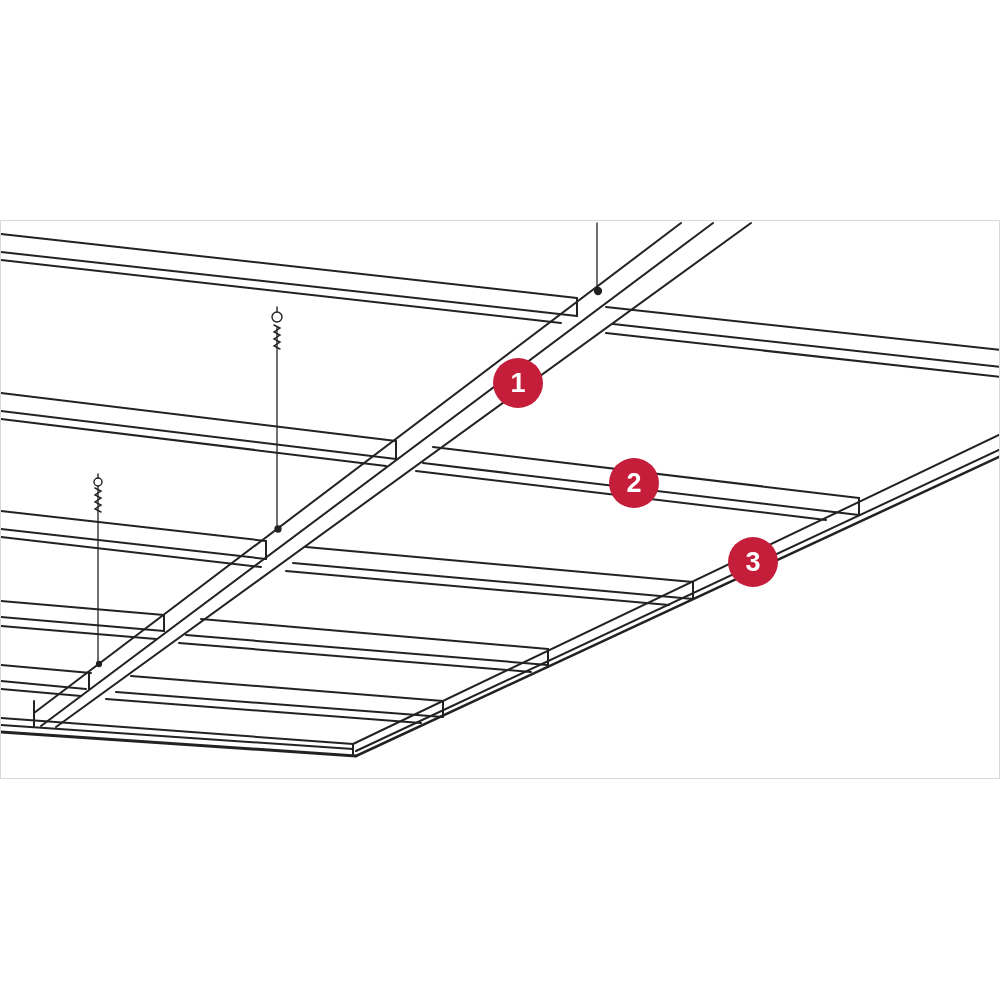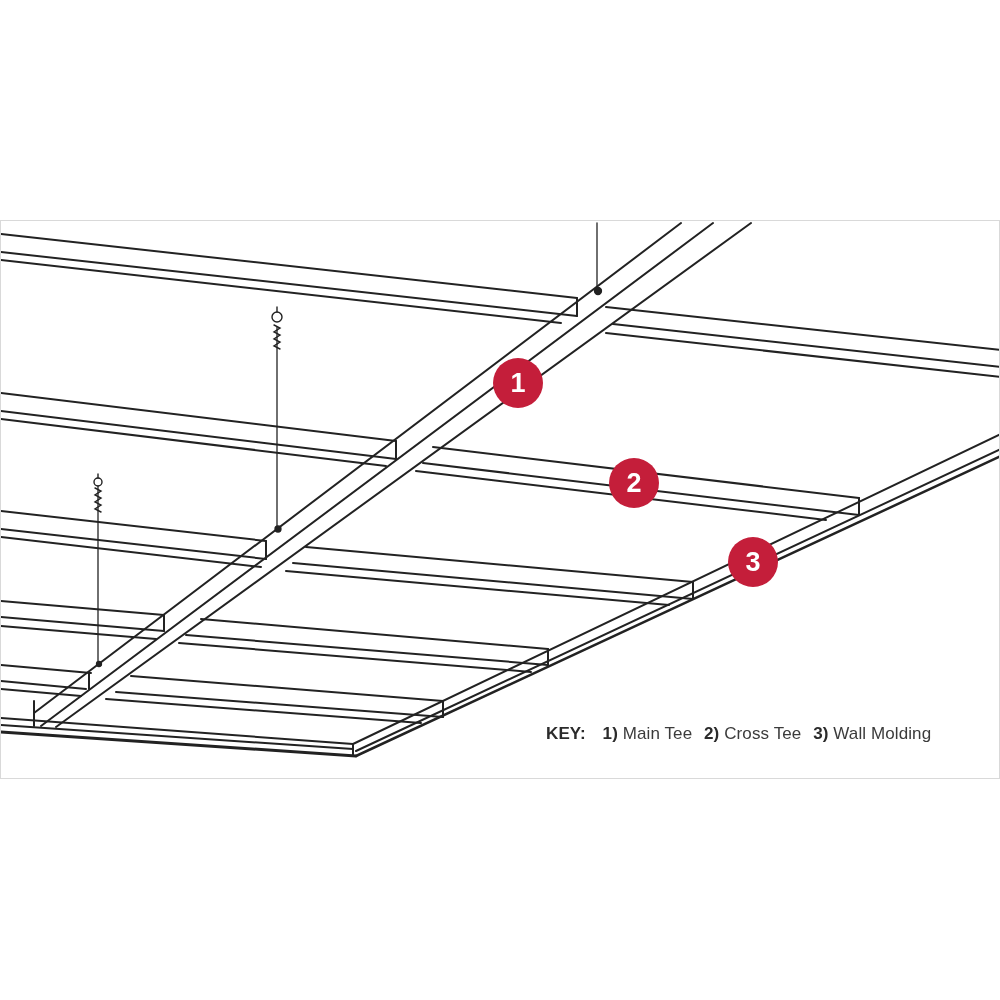--- a/index.html
+++ b/index.html
@@ -119,28 +119,13 @@
   <div class="callout" style="left:492px; top:137px; background:#c41e3a;">
     <span>1</span>
   </div>
   <div class="callout" style="left:608px; top:237px; background:#c41e3a;">
     <span>2</span>
   </div>
   <div class="callout" style="left:727px; top:316px; background:#c41e3a;">
     <span>3</span>
   </div>
 
-  <div class="key">
-    <span class="key-title">KEY:</span>
-    <span class="item">
-      <span class="num">1)</span>
-      <span>Main Tee</span>
-    </span>
-    <span class="item">
-      <span class="num">2)</span>
-      <span>Cross Tee</span>
-    </span>
-    <span class="item">
-      <span class="num">3)</span>
-      <span>Wall Molding</span>
-    </span>
-  </div>
 </div>
 
 </body></html>

